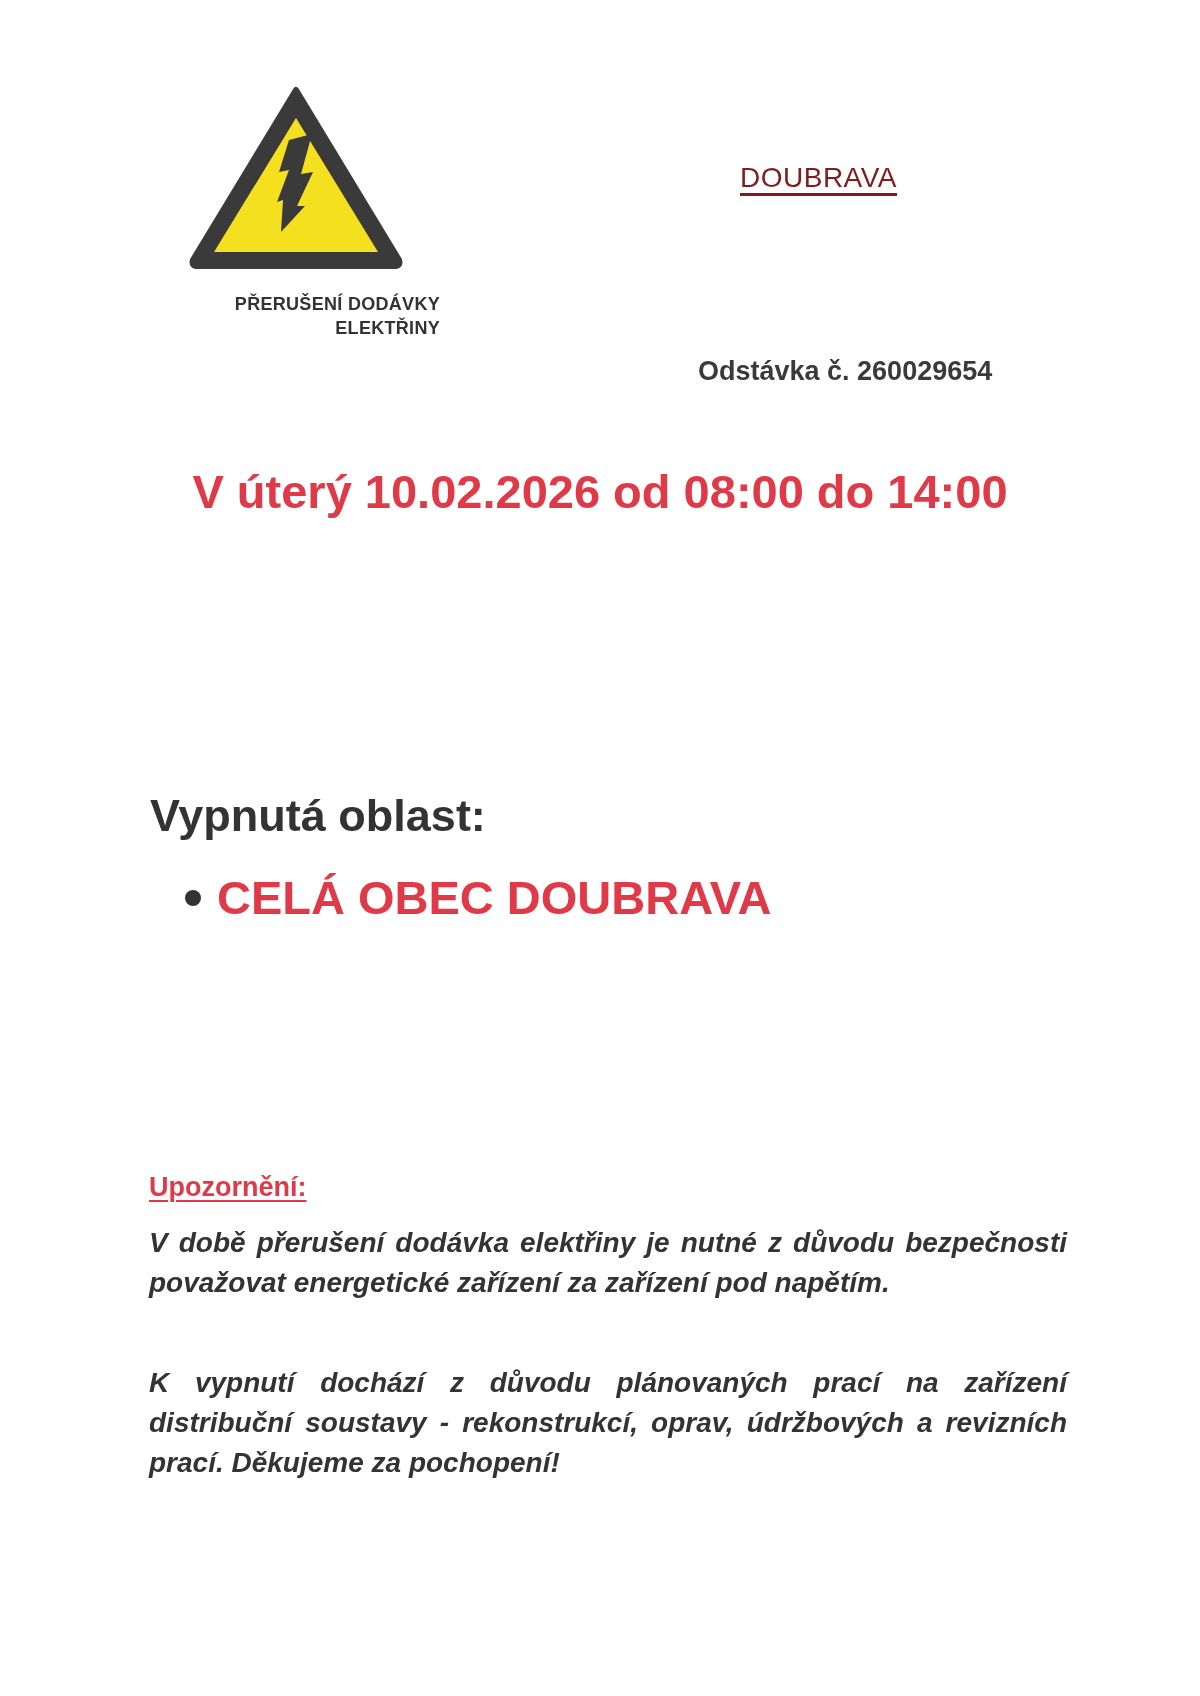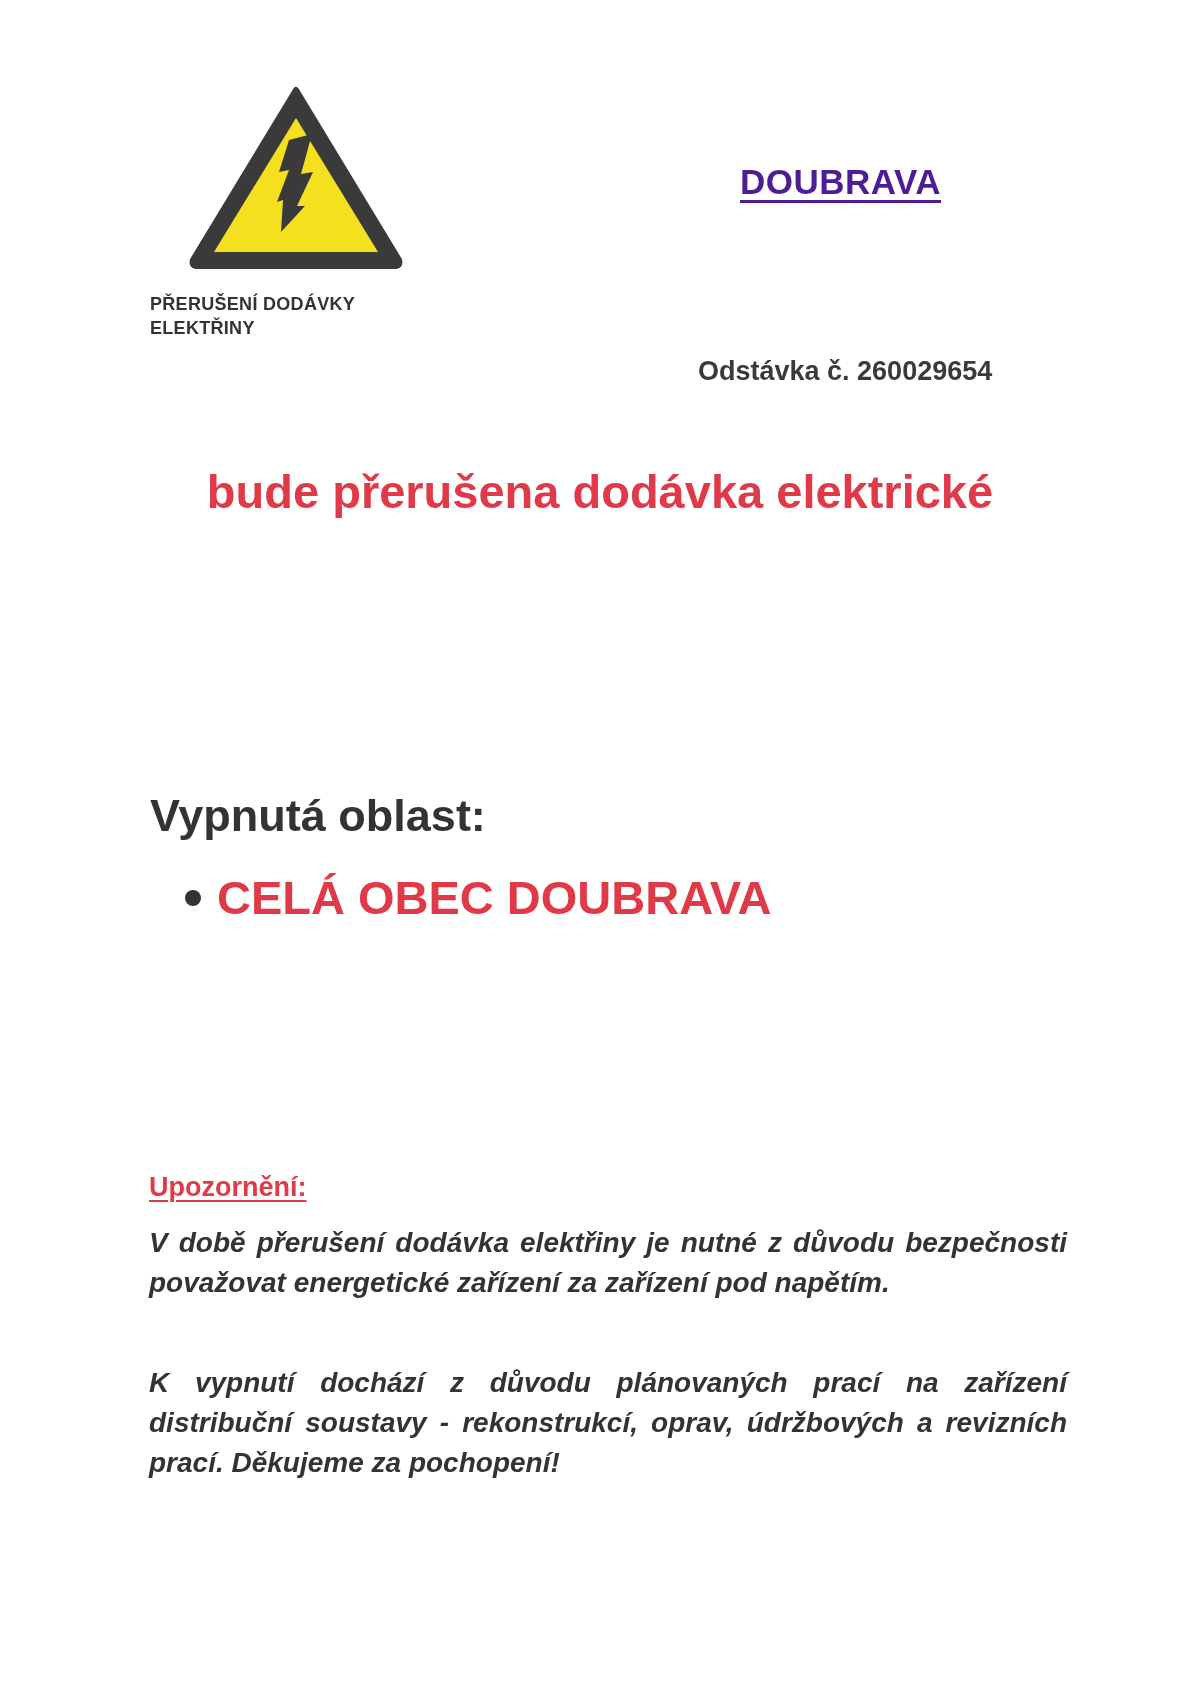--- a/index.html
+++ b/index.html
@@ -20,34 +20,34 @@
       left: 185px;
       top: 82px;
       width: 222px;
       height: 190px;
     }
     .sign-caption {
       position: absolute;
       left: 150px;
       top: 292px;
       width: 290px;
-      text-align: left;
+      text-align: right;
       font-weight: bold;
       font-size: 18px;
       line-height: 24px;
       color: #333333;
       letter-spacing: 0.3px;
     }
     .location-title {
       position: absolute;
       left: 740px;
       top: 162px;
-      font-weight: bold;
-      font-size: 35px;
-      color: #4c1d95;
+      font-weight: normal;
+      font-size: 28px;
+      color: #7f1d1d;
       text-decoration: underline;
       text-decoration-thickness: 3px;
       text-underline-offset: 6px;
       letter-spacing: 0.5px;
     }
     .outage-number {
       position: absolute;
       left: 678px;
       top: 356px;
       font-weight: bold;
@@ -139,21 +139,21 @@
 <div class="sign-caption">
   <div>PŘERUŠENÍ DODÁVKY</div>
   <div>ELEKTŘINY</div>
 </div>
 
 <div class="location-title">DOUBRAVA</div>
 
 <div class="outage-number">Odstávka č. 260029654</div>
 
 <div class="headline">
-  <div>bude přerušena dodávka elektrické</div>
+  <div>V úterý 10.02.2026 od 08:00 do 14:00</div>
 </div>
 
 <div class="area-label">Vypnutá oblast:</div>
 
 <ul class="area-list">
   <li class="area-item">
     <span class="bullet"></span>
     <span>CELÁ OBEC DOUBRAVA</span>
   </li>
 </ul>

